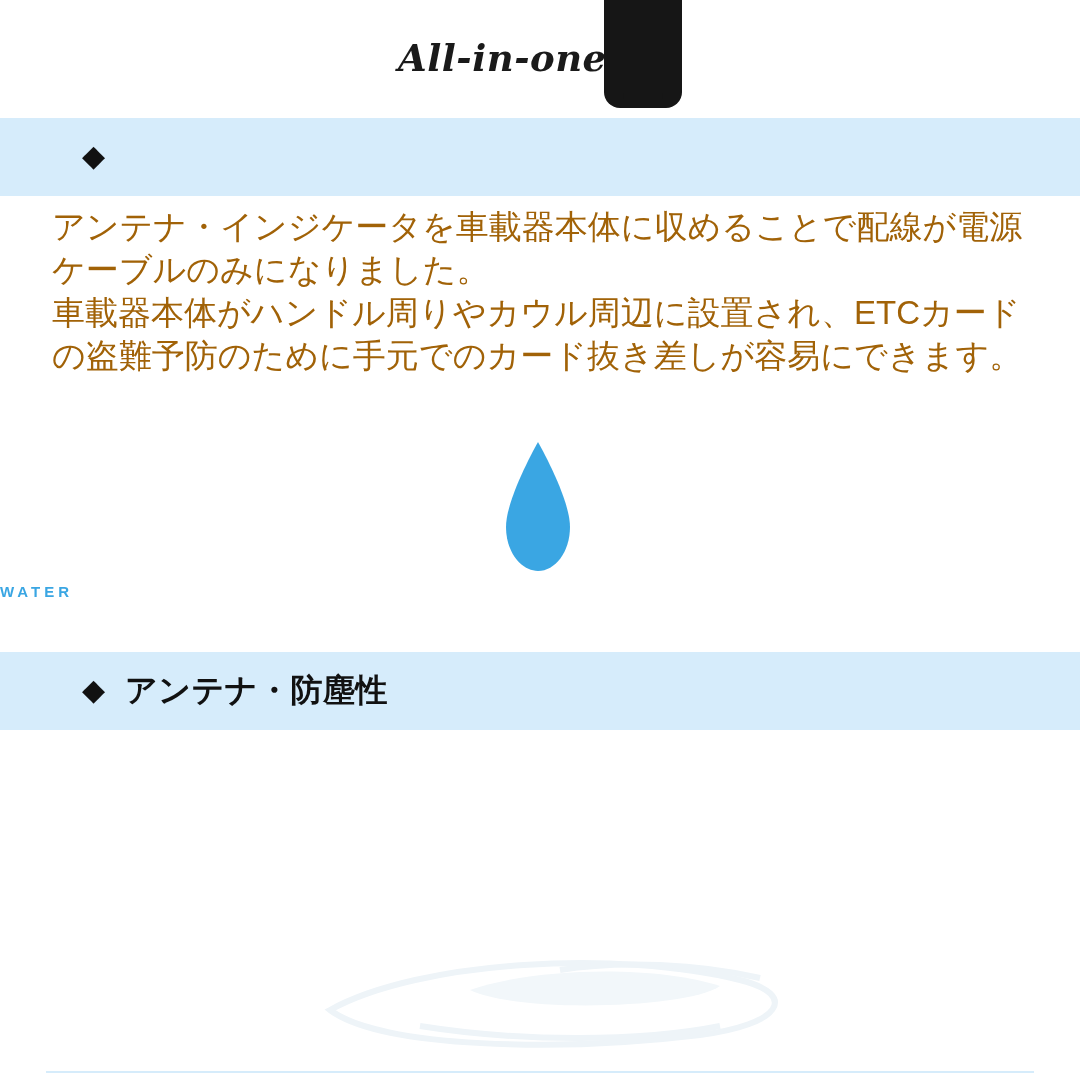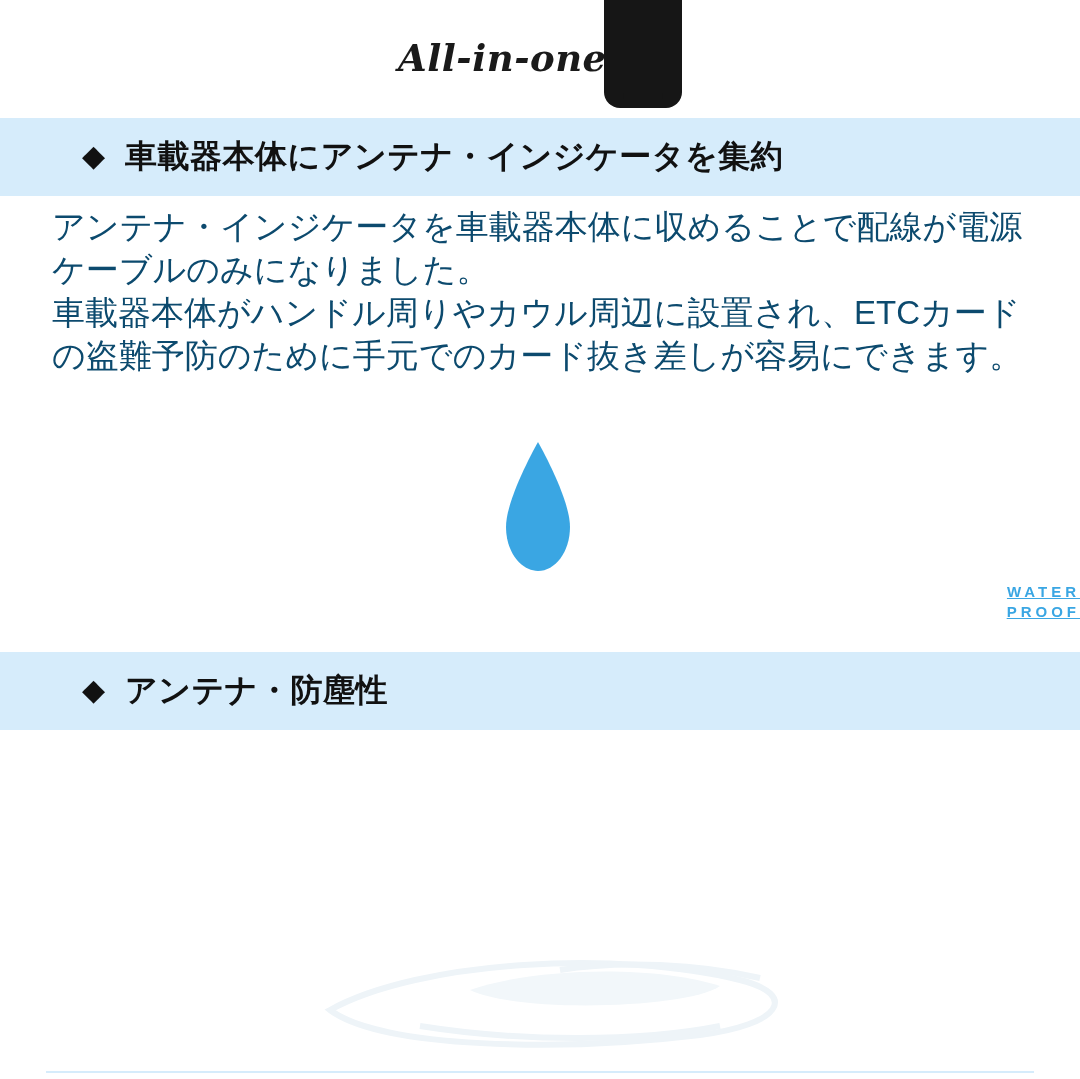--- a/index.html
+++ b/index.html
@@ -83,21 +83,21 @@
     color: #111111;
     letter-spacing: 0.5px;
     white-space: nowrap;
   }
 
   
   .body-text {
     padding: 10px 46px 0 52px;
     font-size: 33px;
     line-height: 1.30;
-    color: #0c4a6e;
+    color: #a16207;
     letter-spacing: 0px;
     white-space: pre-wrap;
   }
 
   
   .waterproof {
     position: relative;
     height: 212px;
     margin-top: 62px;
   }
@@ -107,27 +107,26 @@
     top: 0px;
     width: 76px;
     height: 135px;
   }
   .drop svg { display: block; }
   .wp-caption {
     position: absolute;
     left: 0;
     right: 0;
     top: 142px;
-    text-align: right;
+    text-align: left;
     color: #3aa6e3;
     font-size: 15px;
     font-weight: 700;
     letter-spacing: 4px;
     line-height: 1.35;
-    text-decoration: underline;
   }
   .wp-caption span { display: block; }
 
   
   .bottom-art {
     position: absolute;
     left: 0;
     right: 0;
     top: 930px;
     height: 140px;
@@ -149,34 +148,32 @@
 
 <div class="page">
 
   <div class="hero">
     <div class="hero-label">All-in-one</div>
     <div class="device"></div>
   </div>
 
   <div class="section-bar">
     <span class="bar-diamond">◆</span>
-    <span class="bar-title">車載器本体にアンテナ・インジケータを集約</span>
   </div>
   <div class="body-text">アンテナ・インジケータを車載器本体に収めることで配線が電源ケーブルのみになりました。
 車載器本体がハンドル周りやカウル周辺に設置され、ETCカードの盗難予防のために手元でのカード抜き差しが容易にできます。</div>
 
   <div class="waterproof">
     <div class="drop">
       <svg width="76" height="135" viewBox="0 0 76 135" xmlns="http://www.w3.org/2000/svg">
         <path d="M38 2 C38 2 70 58 70 87 C70 112 55 131 38 131 C21 131 6 112 6 87 C6 58 38 2 38 2 Z" fill="#3aa6e3"></path>
       </svg>
     </div>
     <div class="wp-caption">
       <span>WATER</span>
-      <span>PROOF</span>
     </div>
   </div>
 
   <div class="section-bar">
     <span class="bar-diamond">◆</span>
     <span class="bar-title">アンテナ・防塵性</span>
   </div>
 
   <div class="bottom-art">
     <svg width="1080" height="140" viewBox="0 0 1080 140" xmlns="http://www.w3.org/2000/svg">

